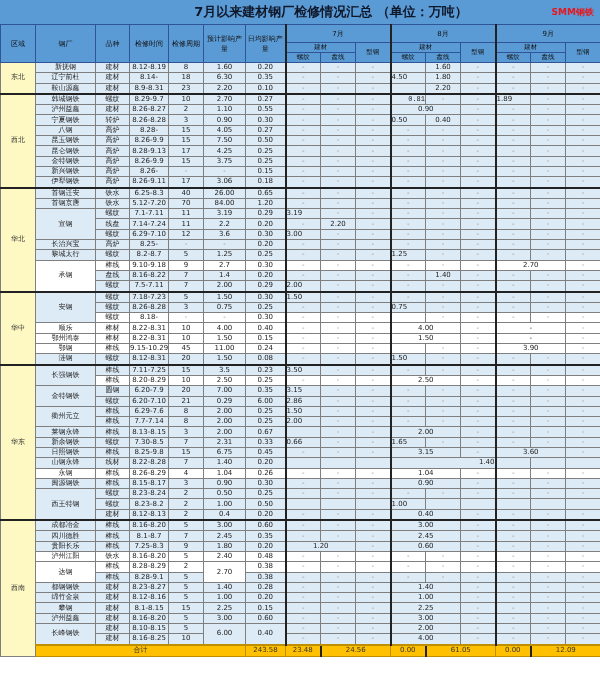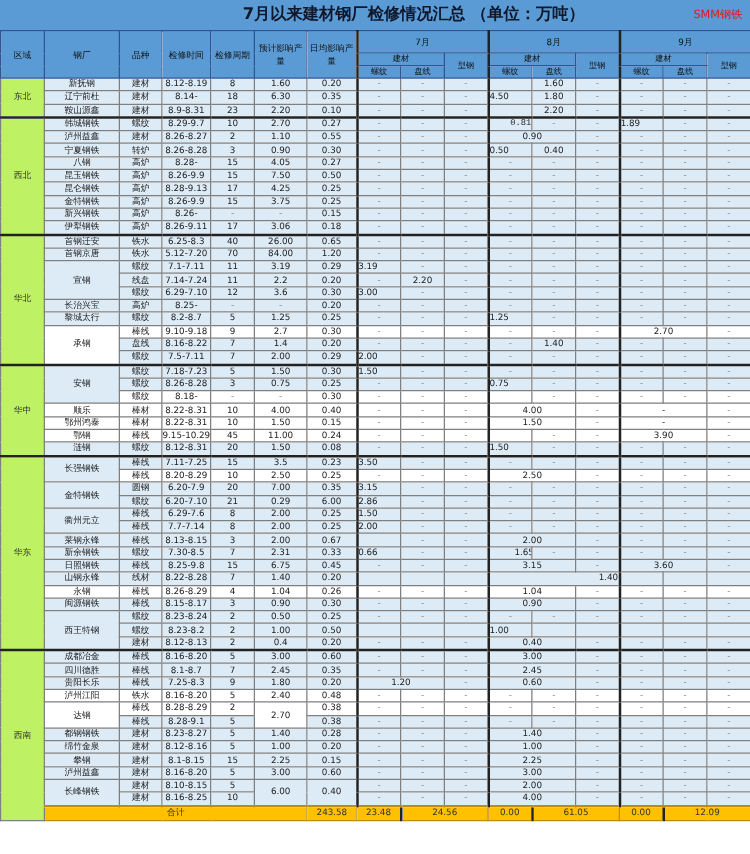--- a/index.html
+++ b/index.html
@@ -1,27 +1,27 @@
 <!DOCTYPE html>
 <html><head>
 <meta charset="utf-8">
 <style>
   html, body { margin: 0; padding: 0; }
   body { width: 600px; height: 683px; overflow: hidden; background: #ffffff; font-family: "DejaVu Sans", sans-serif; }
   #sheet { position: relative; width: 600px; height: 683px; }
   .title-bar { position: absolute; left: 0; top: 0; width: 600px; height: 24px; background: #5b9bd5; border-bottom: 1px solid #1f3864; }
   .title-text { position: absolute; left: 0; top: 0; width: 600px; height: 24px; line-height: 24px; text-align: center; font-size: 13px; font-weight: bold; color: #0f172a; margin-left: 31px; }
-  .brand { position: absolute; right: 6px; top: 0; height: 24px; line-height: 24px; font-size: 9px; font-weight: normal; color: #e8161e; }
+  .brand { position: absolute; right: 6px; top: 0; height: 24px; line-height: 24px; font-size: 9px; font-weight: bold; color: #e8161e; }
   table { position: absolute; left: 0; top: 24px; border-collapse: collapse; table-layout: fixed; width: 600px; }
   td, th { padding: 0; font-size: 7px; text-align: center; vertical-align: middle; white-space: nowrap; overflow: hidden; color: #222; border: 1px solid #7f7f7f; }
   th { background: #5b9bd5; color: #111; font-weight: normal; border-color: #2f5597; }
   tr.hdr1 th { height: 17px; }
   tr.hdr2 th, tr.hdr3 th { height: 8px; font-size: 6.5px; }
   tbody td { height: 9.3px; line-height: 9px; }
-  td.region { background: #bef264; color: #333; }
+  td.region { background: #fef9c3; color: #333; }
   td.blue { background: #ddebf7; }
   td.white { background: #ffffff; }
   td.dash { color: #888; }
   tr.total td { background: #ffc000; height: 10px; color: #333; border-color: #bf8f00; }
   .thick-l { border-left: 2px solid #222 !important; }
   .thick-t td { border-top: 2px solid #222; }
 </style>
 </head>
 <body>
 
@@ -683,21 +683,21 @@
         <tr>
           <td class="blue" rowspan="1">新余钢铁</td>
           <td class="blue">螺纹</td>
           <td class="blue">7.30-8.5</td>
           <td class="blue">7</td>
           <td class="blue" rowspan="1">2.31</td>
           <td class="blue" rowspan="1">0.33</td>
           <td class="blue thick-l" style="text-align: left;">0.66</td>
           <td class="blue dash">-</td>
           <td class="blue dash">-</td>
-          <td class="blue thick-l" style="text-align: left; padding-left: 20px;">1.65</td>
+          <td class="blue thick-l" style="text-align: left;">1.65</td>
           <td class="blue dash">-</td>
           <td class="blue dash">-</td>
           <td class="blue thick-l dash">-</td>
           <td class="blue dash">-</td>
           <td class="blue dash">-</td>
         </tr>
         <tr>
           <td class="blue" rowspan="1">日照钢铁</td>
           <td class="blue">棒线</td>
           <td class="blue">8.25-9.8</td>

